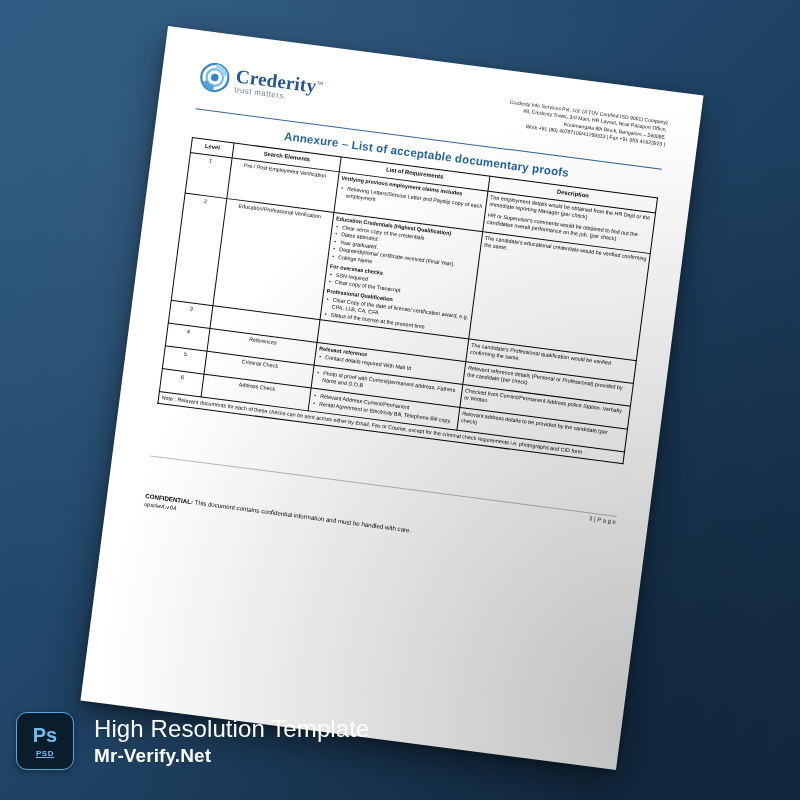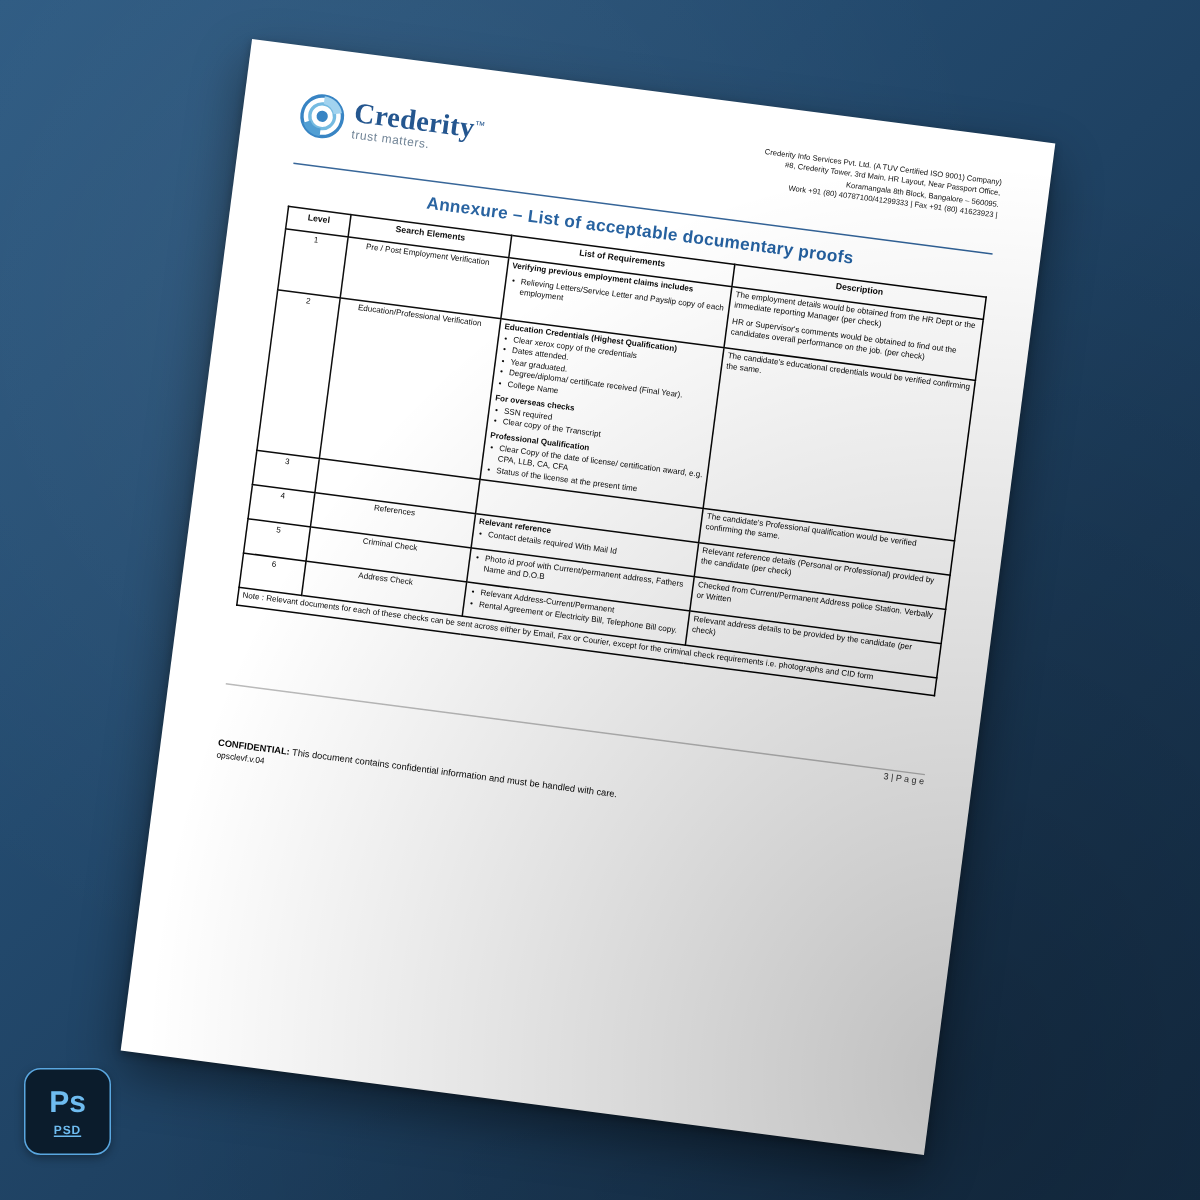--- a/index.html
+++ b/index.html
@@ -427,15 +427,19 @@
 
       </div>
     </div>
   </div>
 
   <div id="bottom-bar">
     <div class="ps-badge">
       <span class="ps-ps">Ps</span>
       <span class="ps-sub">PSD</span>
     </div>
+    <div class="caption">
+      <div class="caption-title">High Resolution Template</div>
+      <div class="caption-sub">Mr-Verify.Net</div>
+    </div>
   </div>
 
 </div>
 
 </body></html>

